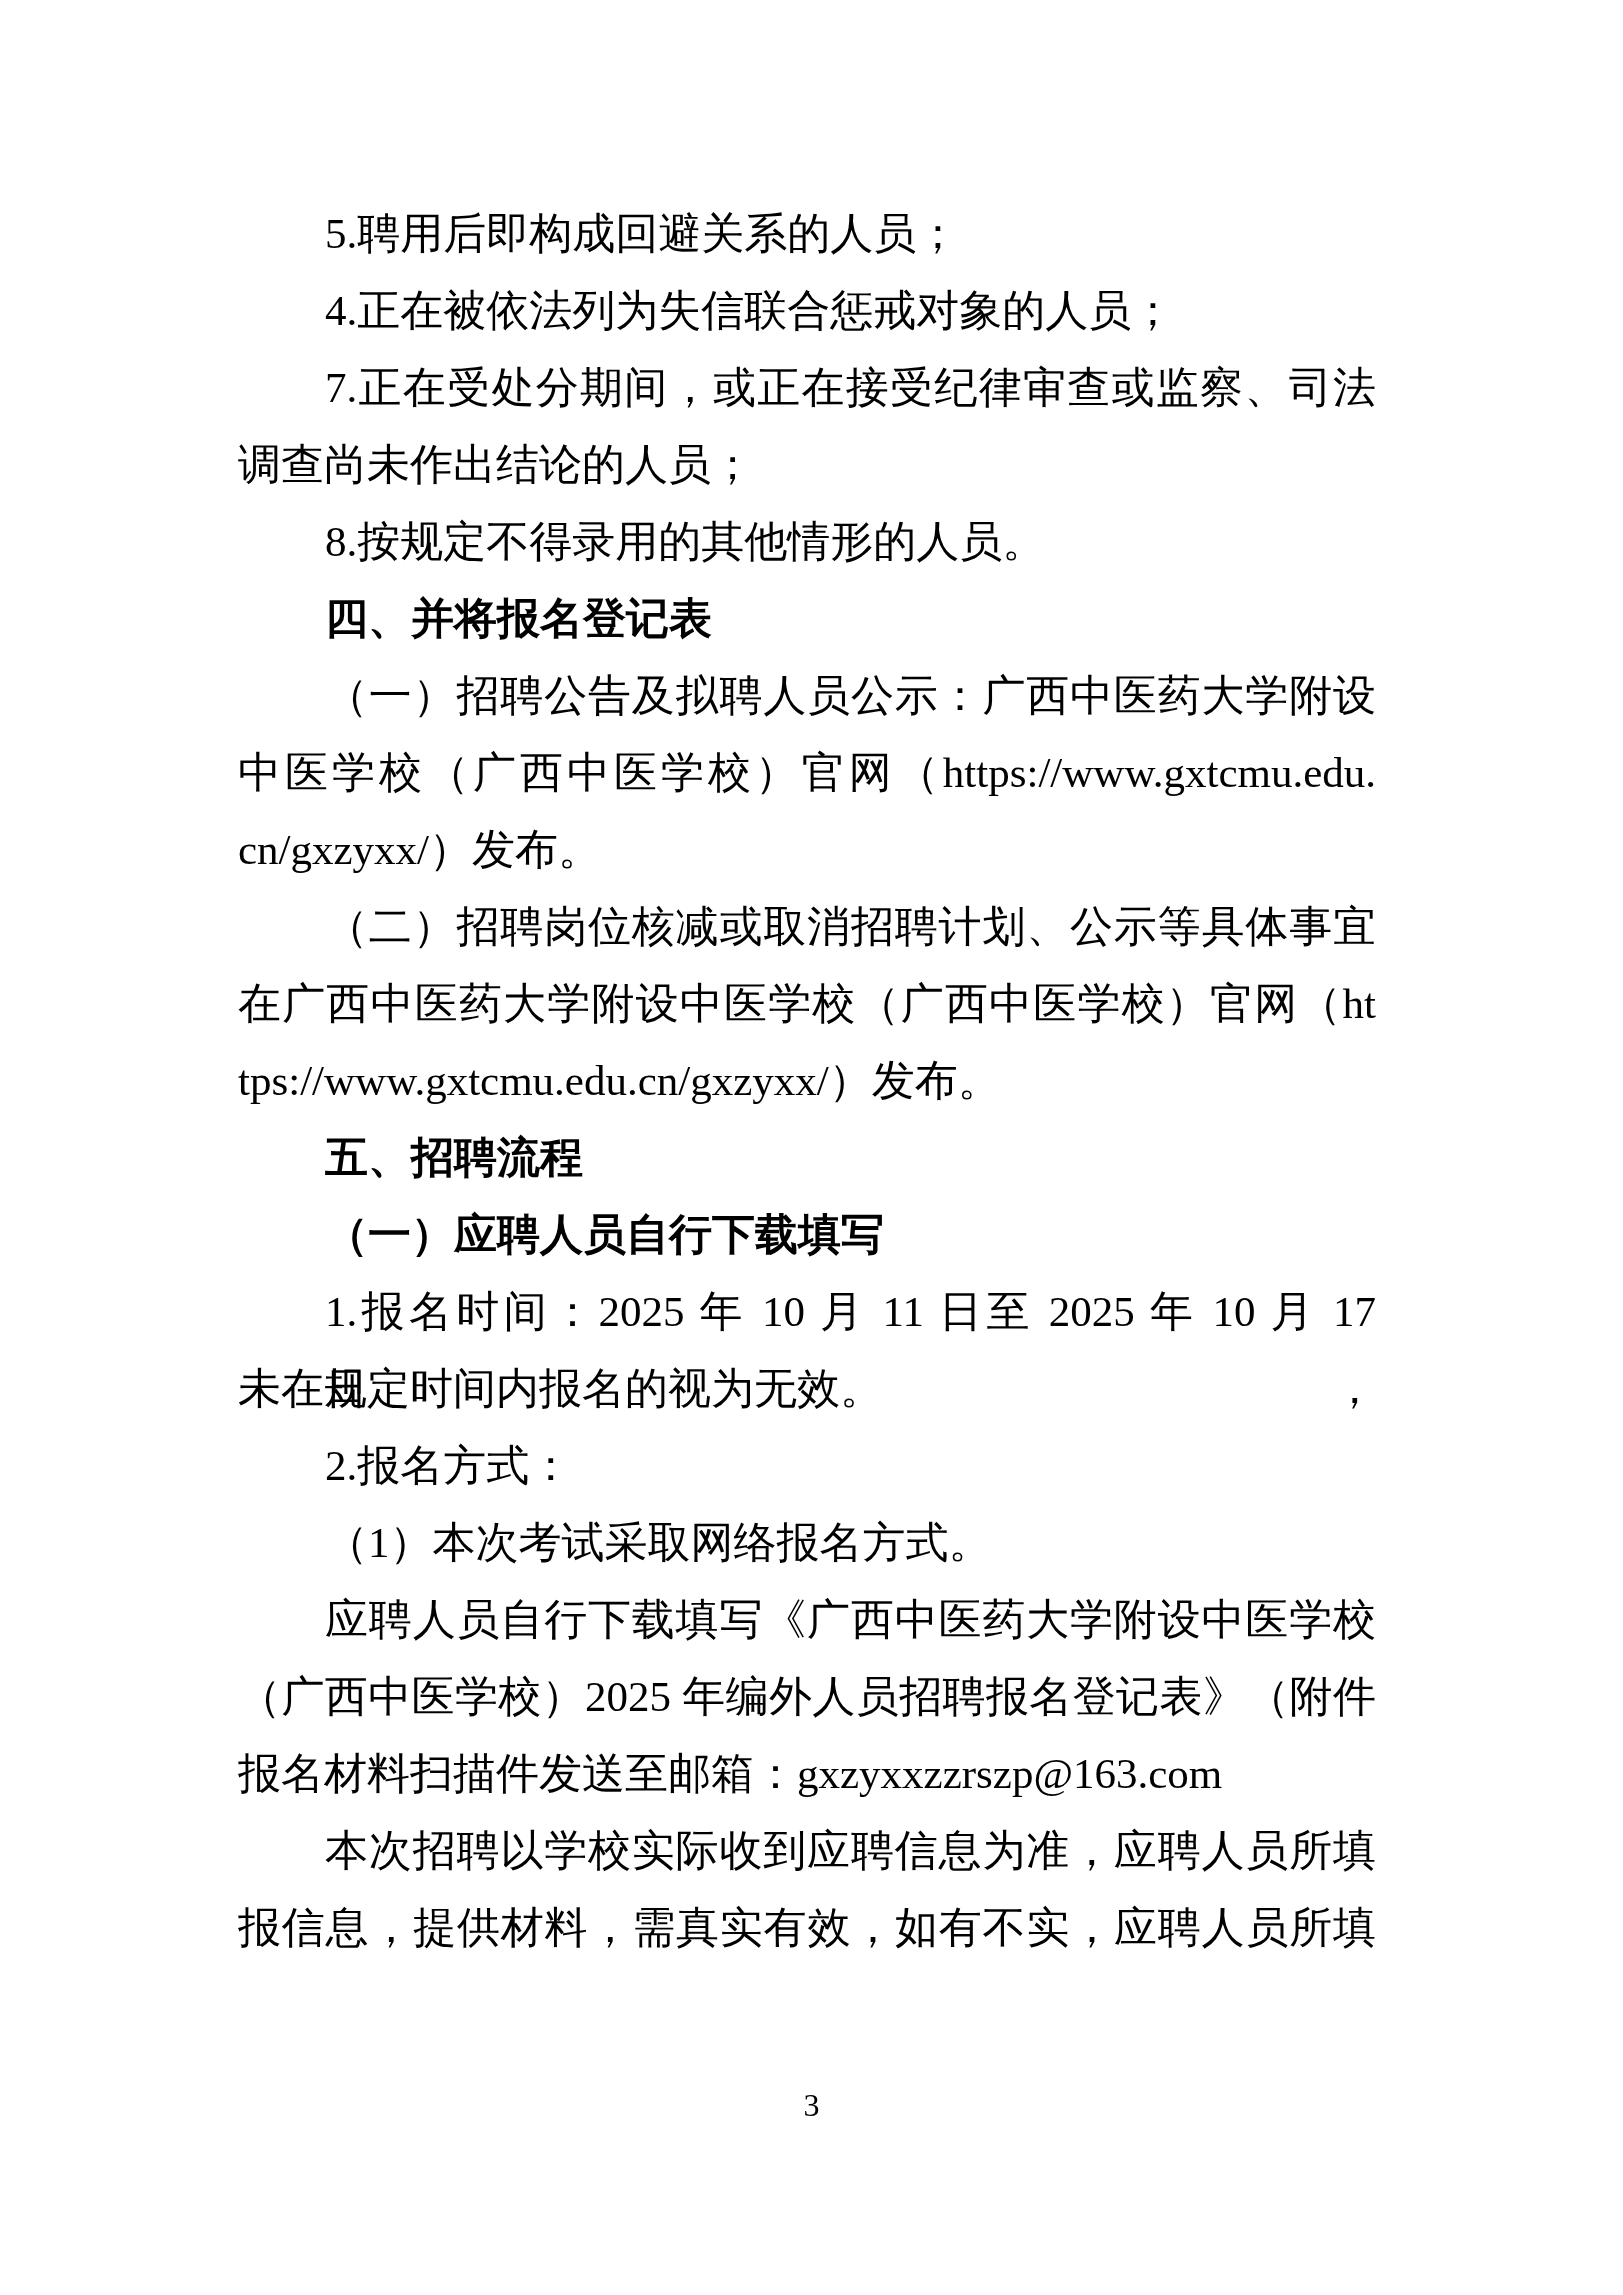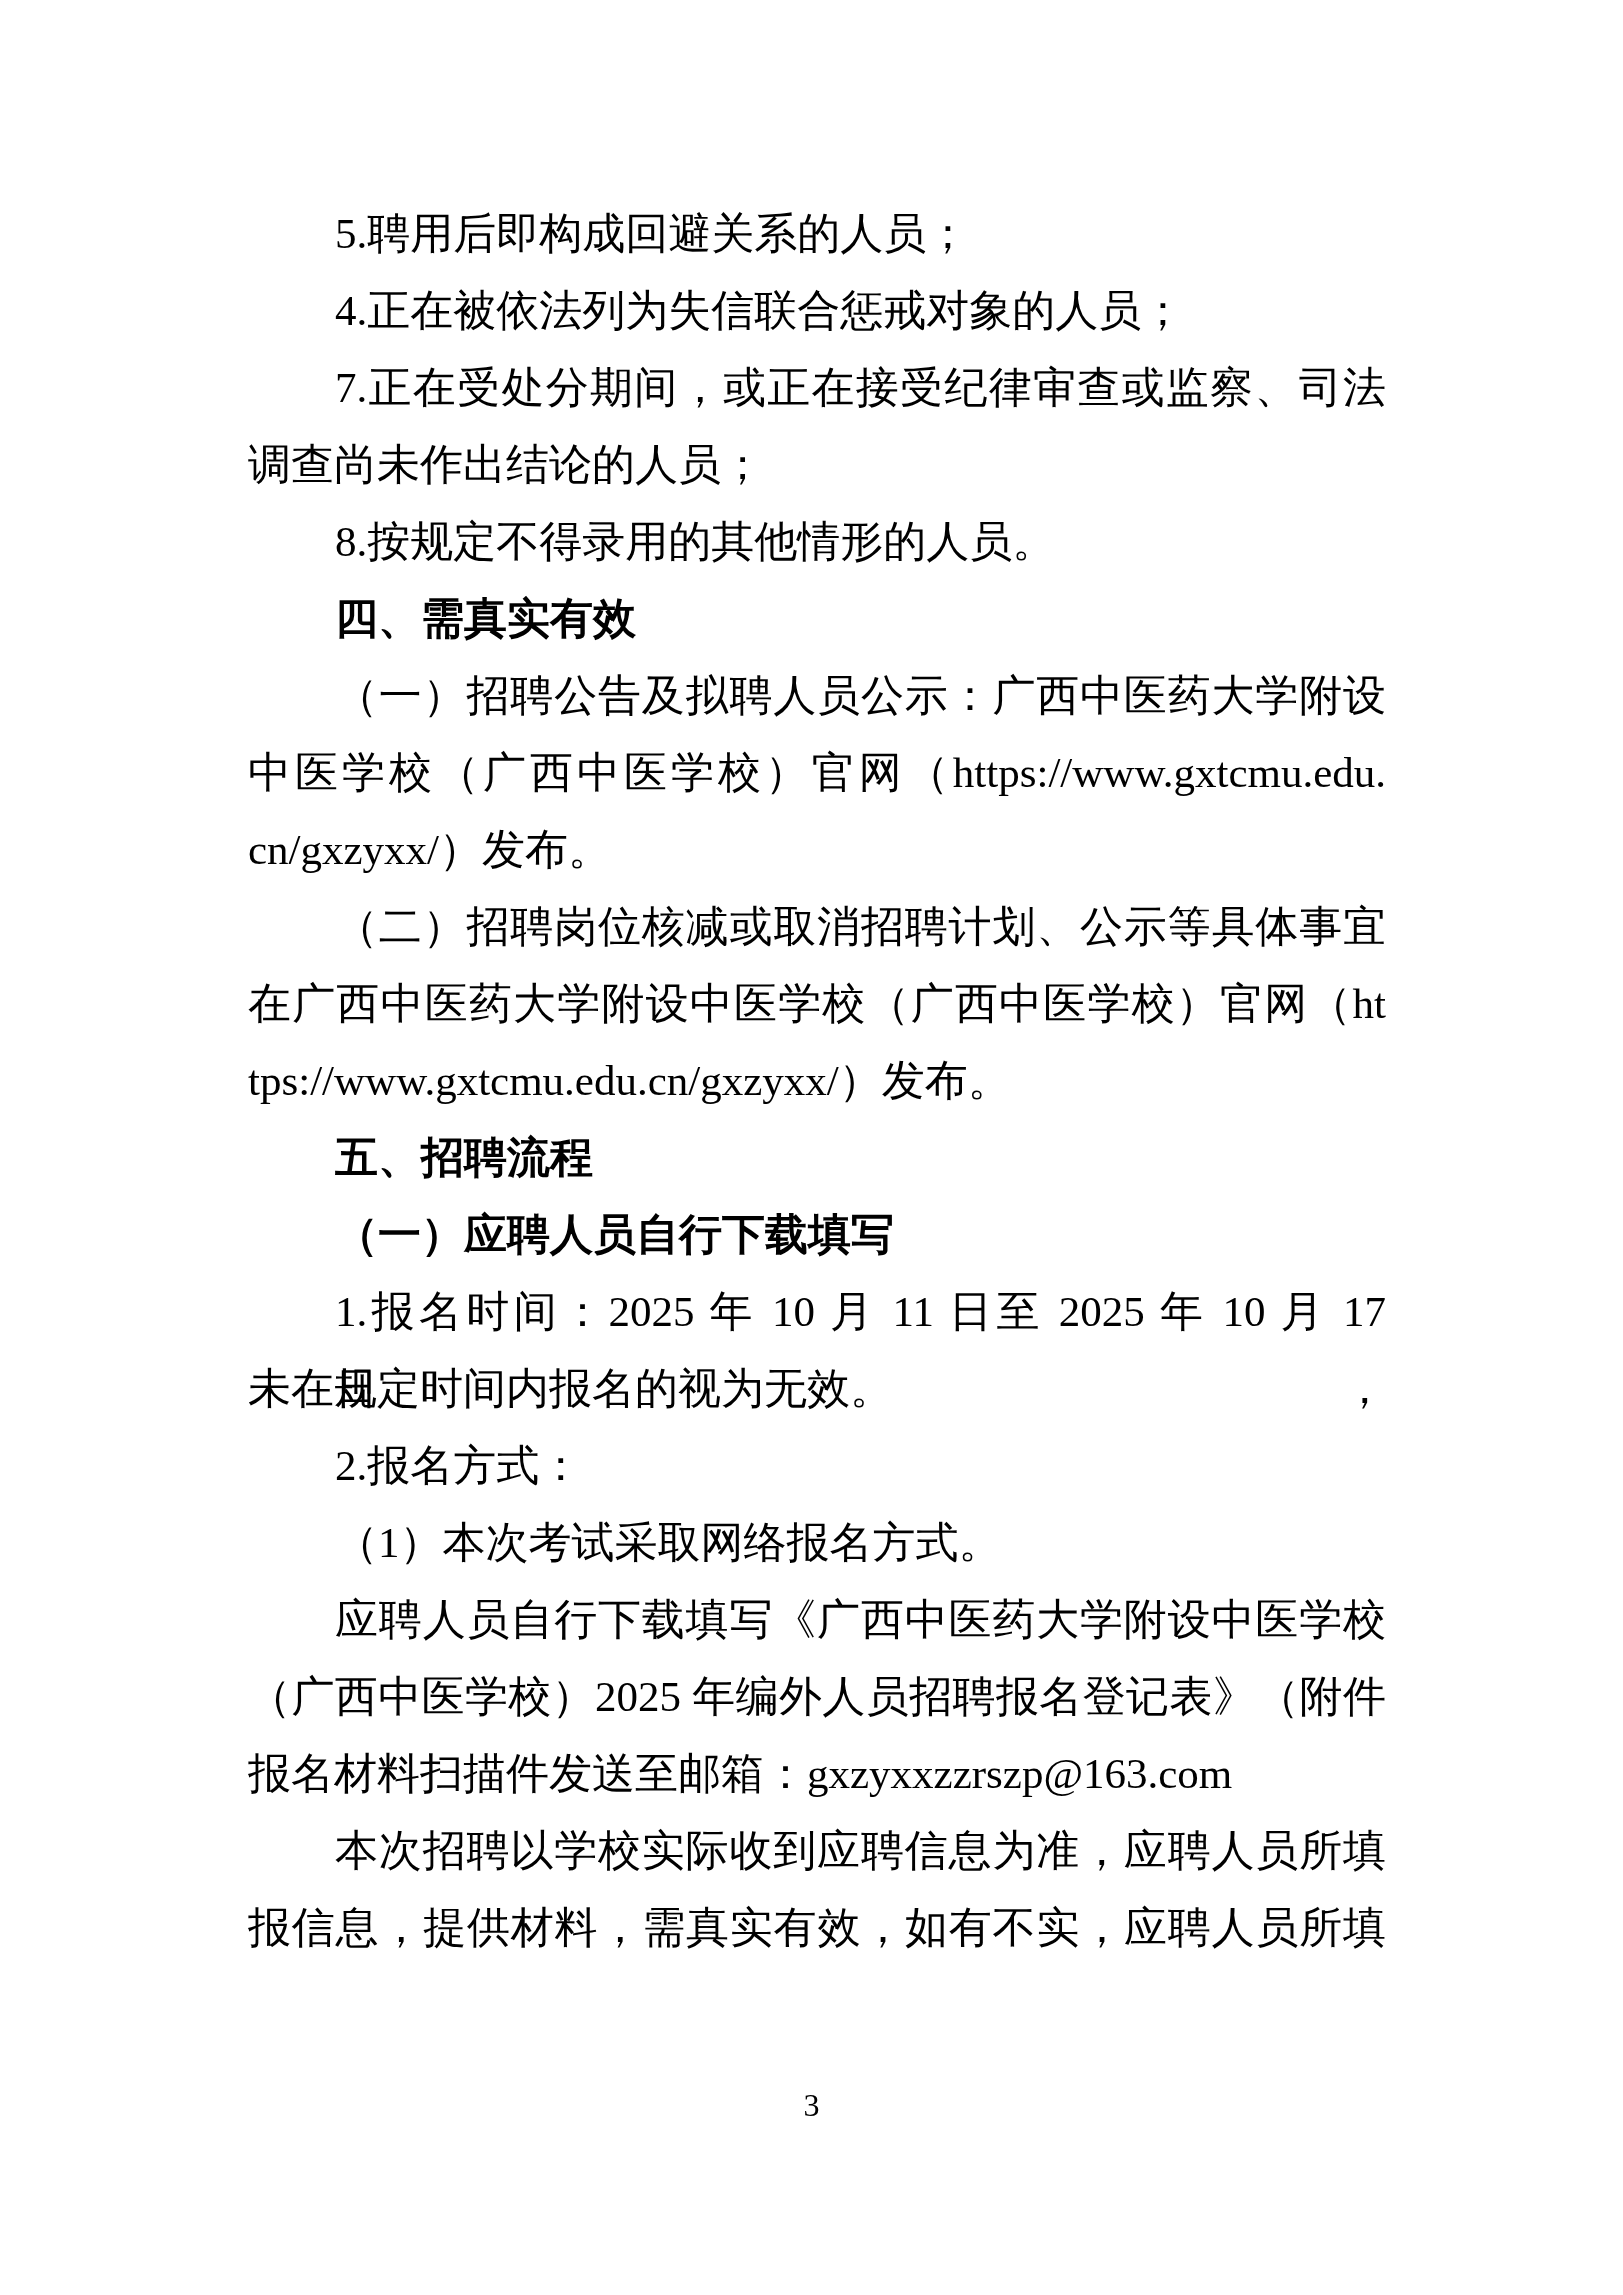--- a/index.html
+++ b/index.html
@@ -17,21 +17,21 @@
   }
   .page {
     position: absolute;
     left: 0; top: 0;
     width: 1623px;
     height: 2295px;
     background: #ffffff;
   }
   .content {
     position: absolute;
-    left: 248px;
+    left: 238px;
     top: 195px;
     width: 1138px;
   }
   .line {
     height: 77px;
     line-height: 77px;
     font-size: 43px;
     color: #000000;
     white-space: nowrap;
     text-align: left;
@@ -67,21 +67,21 @@
 </head>
 <body>
 
 <div class="page">
   <div class="content" id="lines">
       <div class="line indent">5.聘用后即构成回避关系的人员；</div>
       <div class="line indent">4.正在被依法列为失信联合惩戒对象的人员；</div>
       <div class="line indent justify">7.正在受处分期间，或正在接受纪律审查或监察、司法</div>
       <div class="line">调查尚未作出结论的人员；</div>
       <div class="line indent">8.按规定不得录用的其他情形的人员。</div>
-      <div class="line indent hei">四、需真实有效</div>
+      <div class="line indent hei">四、并将报名登记表</div>
       <div class="line indent justify">（一）招聘公告及拟聘人员公示：广西中医药大学附设</div>
       <div class="line justify">中医学校（广西中医学校）官网（https://www.gxtcmu.edu.</div>
       <div class="line">cn/gxzyxx/）发布。</div>
       <div class="line indent justify">（二）招聘岗位核减或取消招聘计划、公示等具体事宜</div>
       <div class="line justify">在广西中医药大学附设中医学校（广西中医学校）官网（ht</div>
       <div class="line">tps://www.gxtcmu.edu.cn/gxzyxx/）发布。</div>
       <div class="line indent hei">五、招聘流程</div>
       <div class="line indent kaibold">（一）应聘人员自行下载填写</div>
       <div class="line indent justify">1.报名时间：2025 年 10 月 11 日至 2025 年 10 月 17 日，</div>
       <div class="line">未在规定时间内报名的视为无效。</div>

